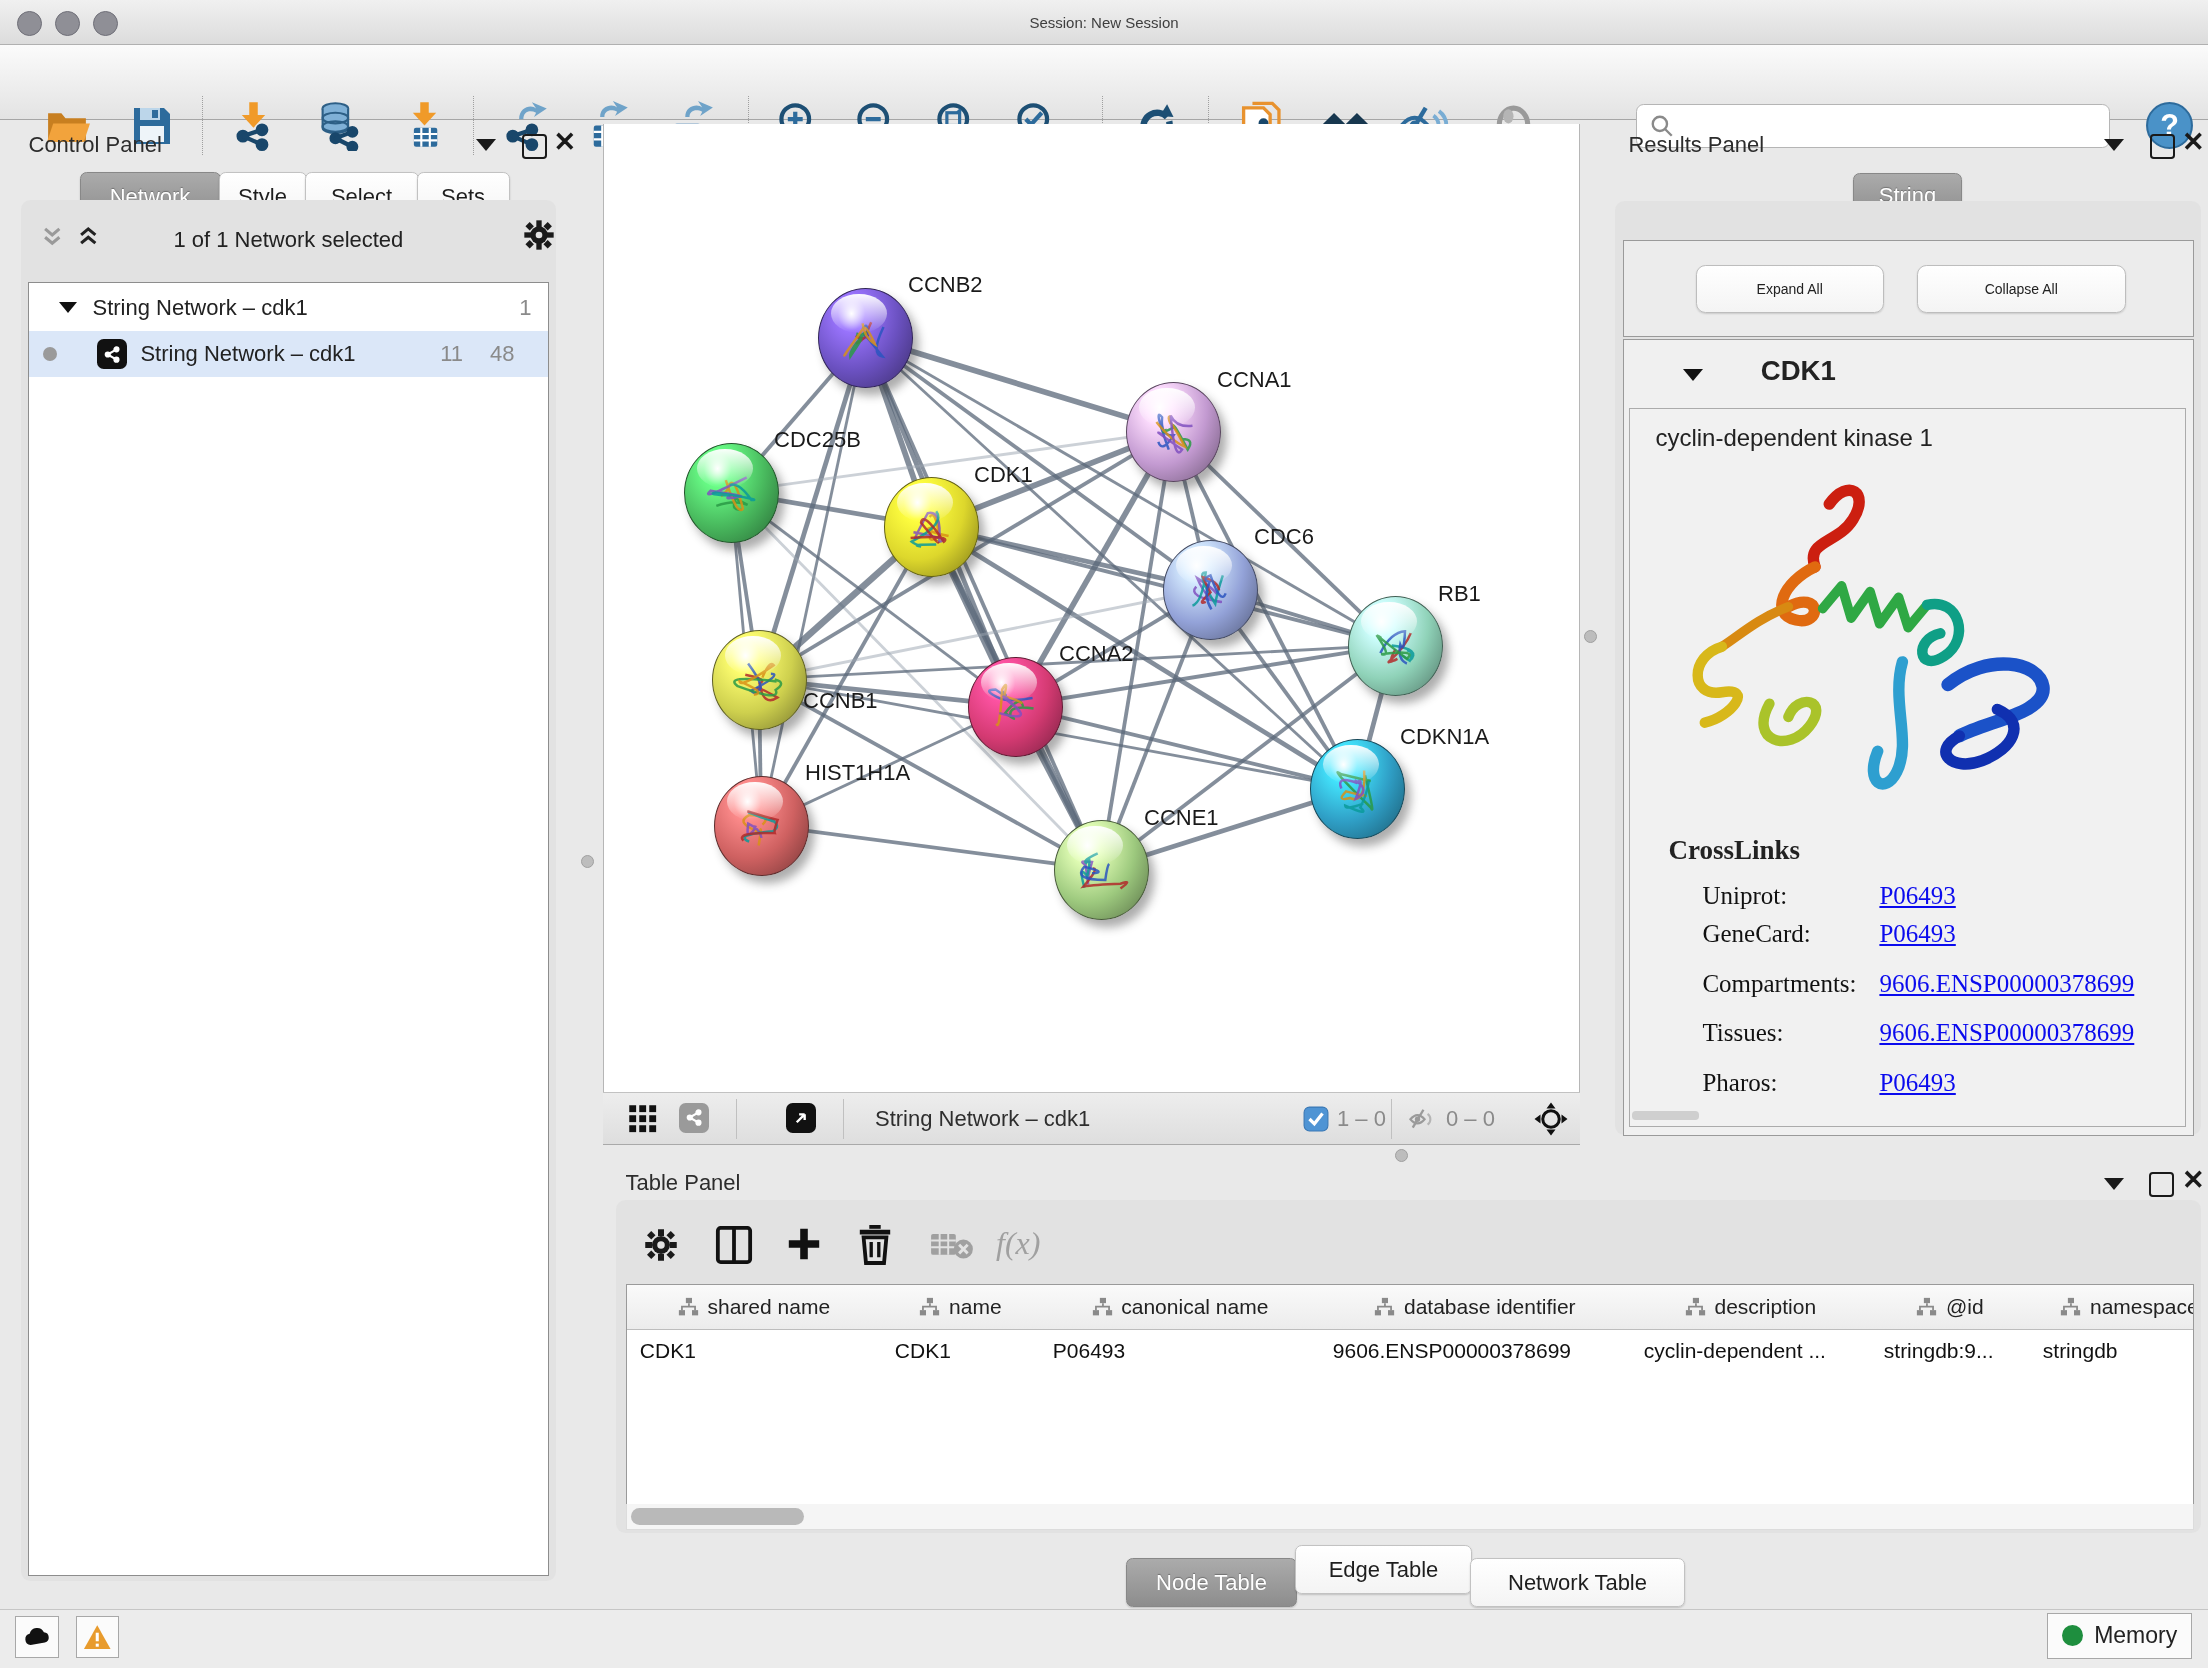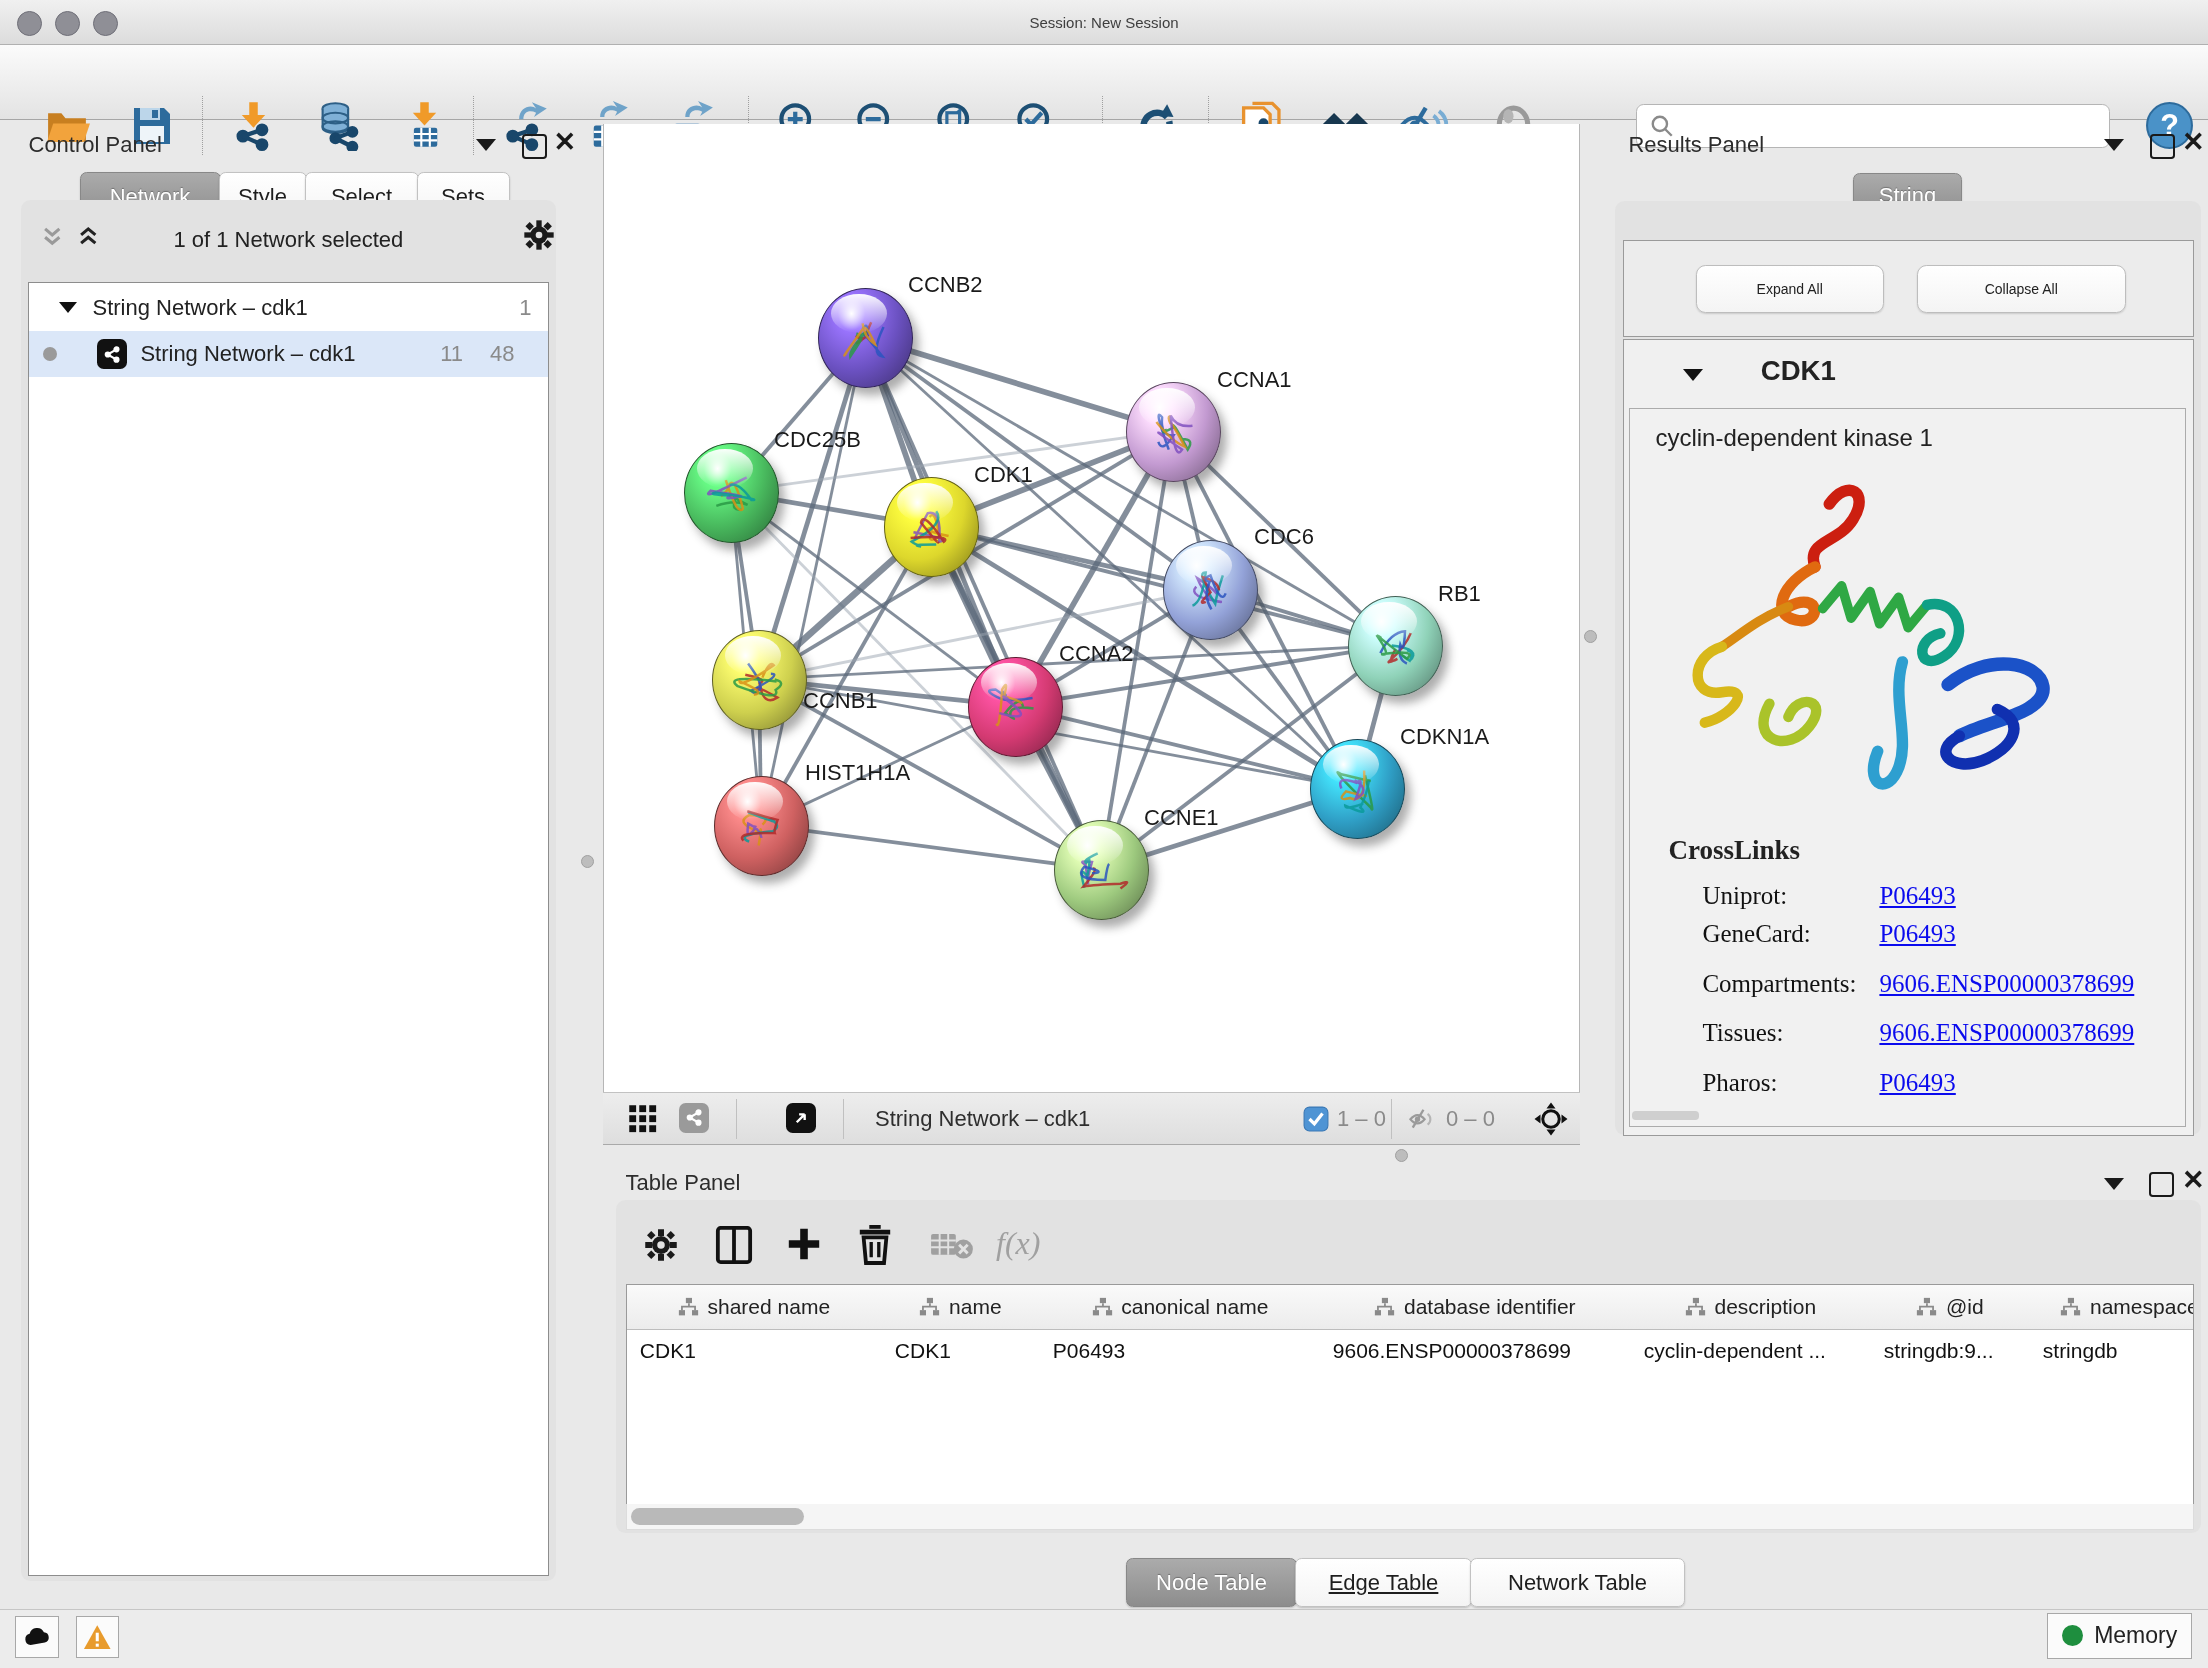--- a/index.html
+++ b/index.html
@@ -766,21 +766,21 @@
             <div class="td-cell" style="left: 1244px; width: 159px;">stringdb:9...</div>
             <div class="td-cell" style="left: 1403px; width: 200px;">stringdb</div>
           </div>
       </div>
       <div id="hscroll" style="left:9.5px;top:304px">
           <div id="hthumb"></div>
         </div>
     </div>
     <div id="tp-tabs">
         <div class="seg-tab selected" style="left: 510px; top: 409px; width: 169px;">Node Table</div>
-        <div class="seg-tab" style="left: 679px; top: 409px; width: 175px; text-decoration: underline;">Edge Table</div>
+        <div class="seg-tab" style="left: 679px; top: 396px; width: 175px;">Edge Table</div>
         <div class="seg-tab" style="left: 854px; top: 409px; width: 213px;">Network Table</div>
       </div>
   </div>
 
   <div class="abs" id="statusbar">
     <div class="sb-btn" style="left:15px;width:42px">
       <svg width="28.5" height="21" viewBox="0 0 30 22">
           <path d="M8 20 a6 6 0 0 1 -1 -11.8 A8 8 0 0 1 22 6.5 a5.5 5.5 0 0 1 1 10.8 Z" fill="#111"></path>
         </svg>
     </div>

